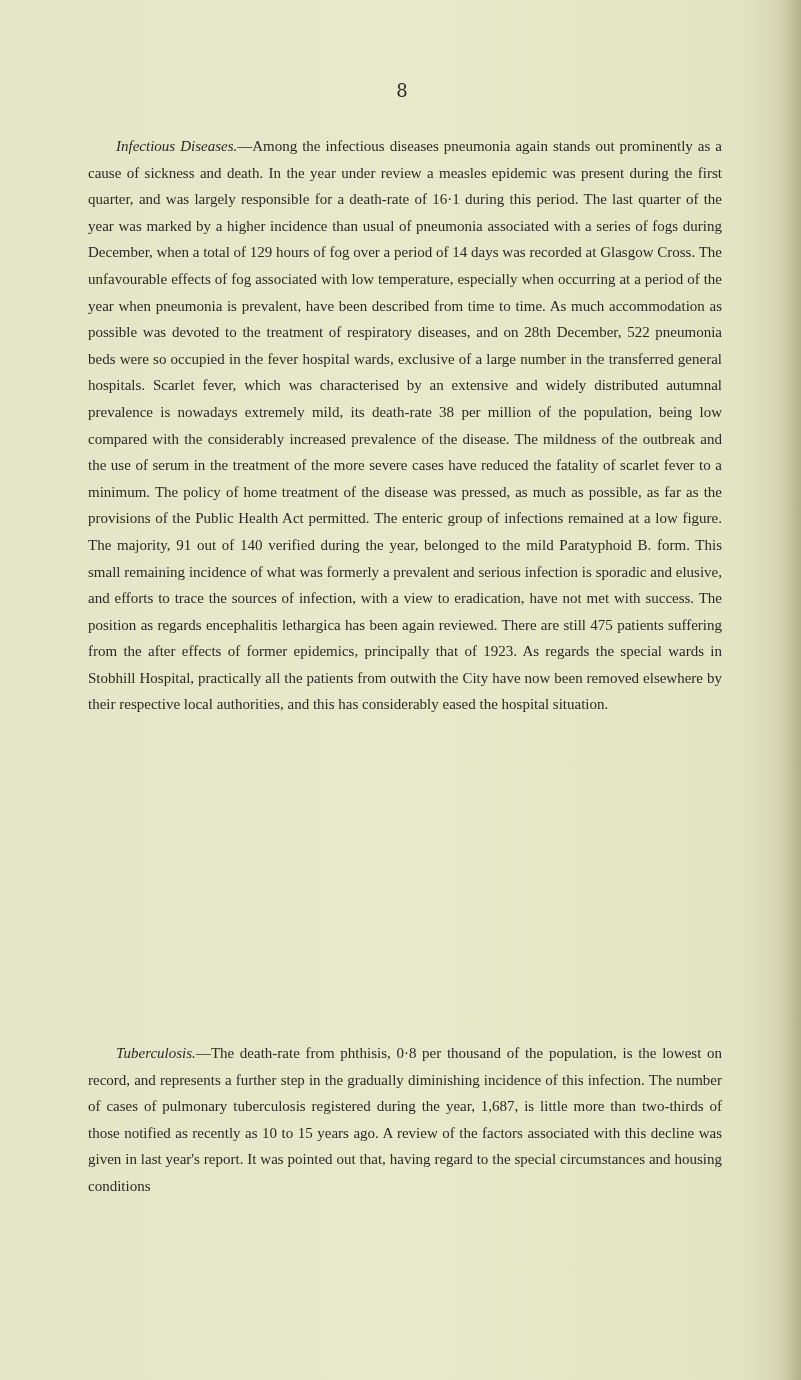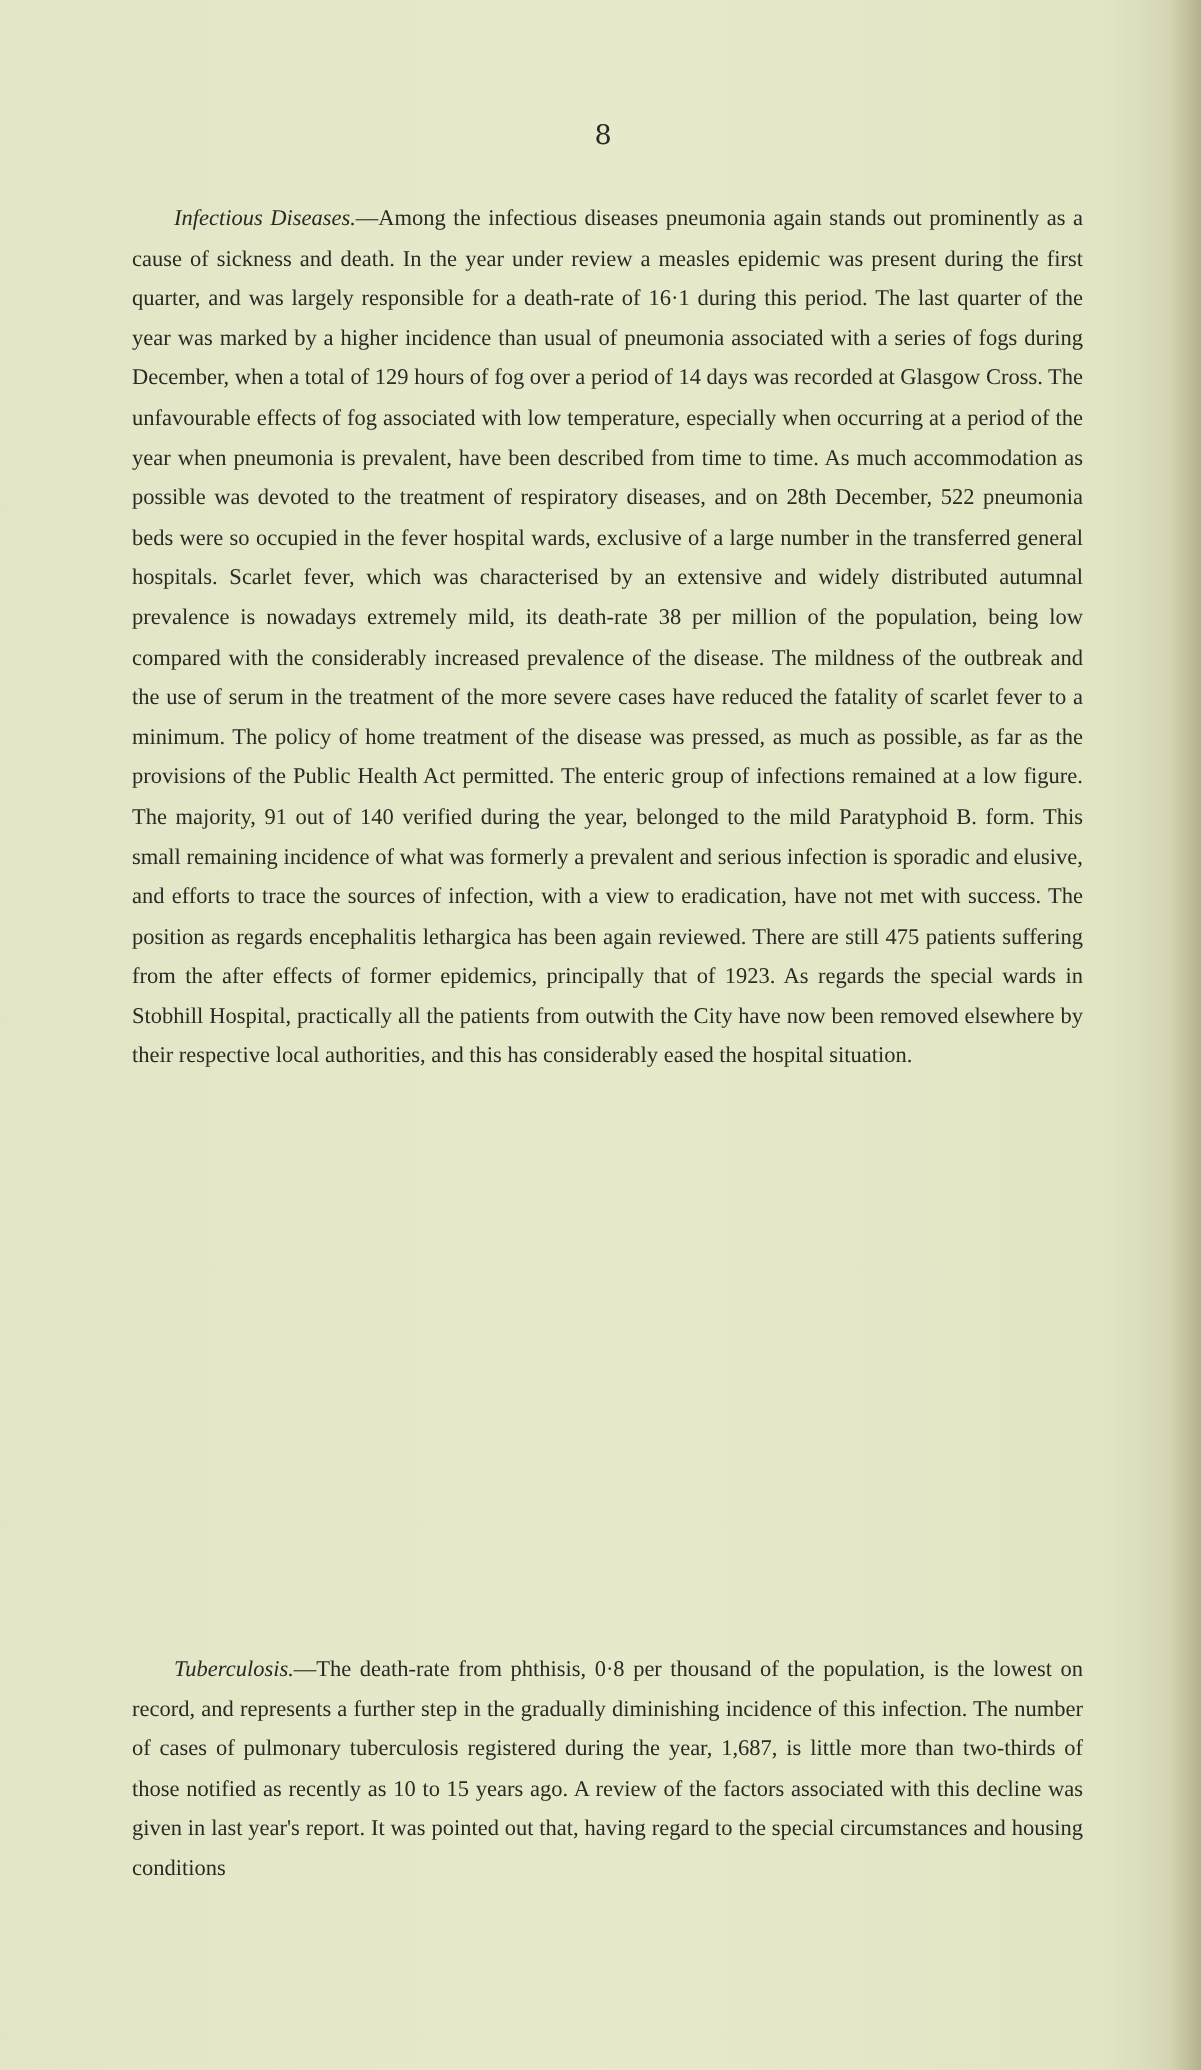--- a/index.html
+++ b/index.html
@@ -24,21 +24,21 @@
     font-size: 18px;
   }
   .text-block {
     position: absolute; left: 88px; width: 634px;
     font-family: "Liberation Serif", serif;
     font-size: 15px; line-height: 26.6px;
     text-align: justify;
     text-align-last: auto;
   }
   .p1 { top: 133px; }
-  .p2 { top: 1100px; }
+  .p2 { top: 1040px; }
   .para { text-indent: 28px; margin: 0; }
   .heading-italic { font-style: italic; }
 </style>
 </head>
 <body>
 
 <div class="page">
   <div class="edge"></div>
 
   <div class="page-number">8</div>

